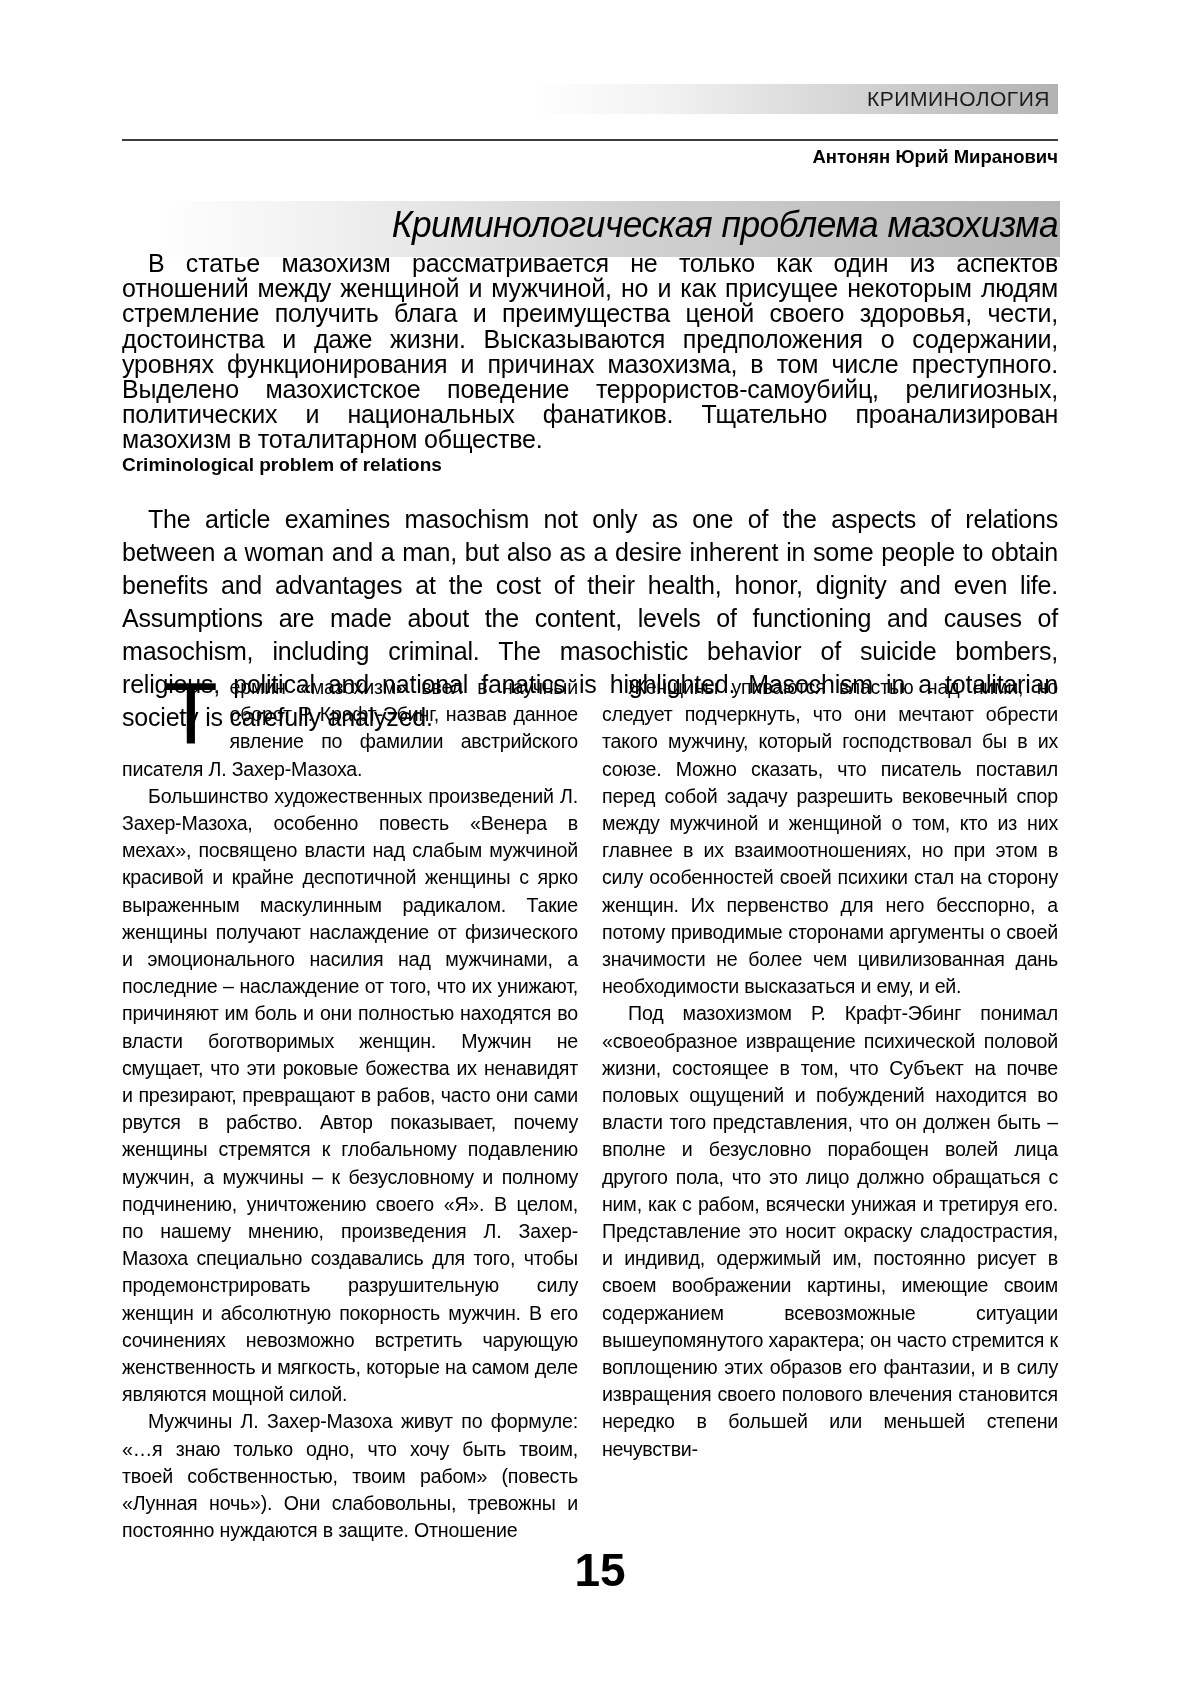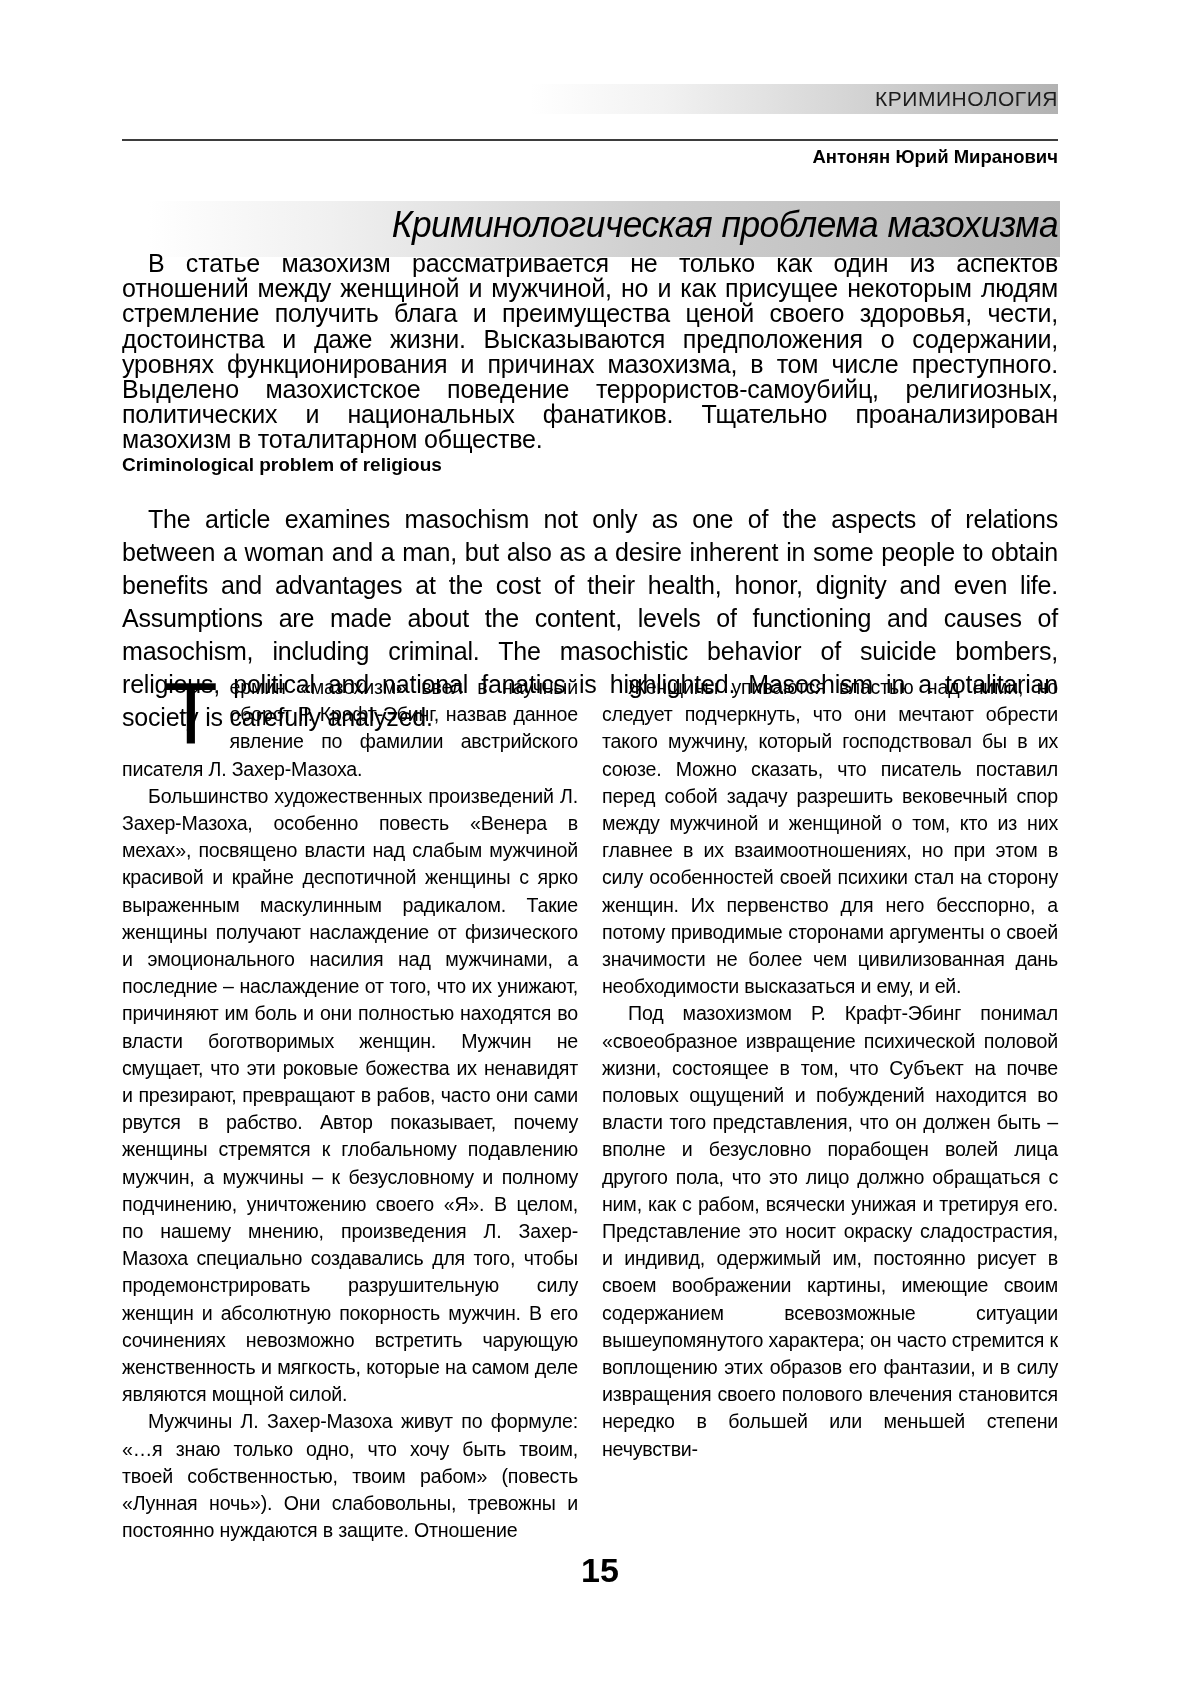--- a/index.html
+++ b/index.html
@@ -12,21 +12,21 @@
     color:#000;
     overflow:hidden;
   }
   
   .rubric-bar{
     position:absolute;left:530px;top:84px;width:528px;height:30px;
     background:linear-gradient(to right,#ffffff 0%,#f2f2f2 25%,#d5d5d5 60%,#b2b2b2 100%);
     text-align:right;
     font-size:21px;line-height:30px;
     color:#1c1c1c;
-    box-sizing:border-box;
+    padding-right:8px;box-sizing:border-box;
     letter-spacing:0.5px;
   }
   .head-rule{
     position:absolute;left:122px;top:139px;width:936px;height:2px;
     background:#3d3d3d;
   }
   .author-line{
     position:absolute;left:122px;top:145px;width:936px;
     text-align:right;font-weight:bold;font-size:18.5px;line-height:23px;
   }
@@ -76,21 +76,21 @@
   .dropcap{
     float:left;
     font-size:88px;line-height:74px;
     margin:2px 12px 0 42px;
     font-weight:normal;
   }
   
   .page-number{
     position:absolute;left:0;top:1545px;width:1200px;
     text-align:center;
-    font-size:34px;font-weight:bold;line-height:50px;
+    font-size:46px;font-weight:bold;line-height:50px;
   }
 </style>
 </head>
 <body>
 
 <div class="page">
 
   <div class="rubric-bar">
     <span>КРИМИНОЛОГИЯ</span>
   </div>
@@ -99,21 +99,21 @@
 
   <div class="author-line">Антонян Юрий Миранович</div>
 
   <div class="title-bar">
     <span class="title-text">Криминологическая проблема мазохизма</span>
   </div>
 
   <div class="head-flow">
     <p class="abstract">В статье мазохизм рассматривается не только как один из аспектов отношений между женщиной и мужчиной, но и как присущее некоторым людям стремление получить блага и преимущества ценой своего здоровья, чести, достоинства и даже жизни. Высказываются предположения о содержании, уровнях функционирования и причинах мазохизма, в том числе преступного. Выделено мазохистское поведение террористов-самоубийц, религиозных, политических и национальных фанатиков. Тщательно проанализирован мазохизм в тоталитарном обществе.</p>
 
-    <p class="en-title">Criminological problem of religious</p>
+    <p class="en-title">Criminological problem of relations</p>
 
     <p class="abstract abstract-en">The article examines masochism not only as one of the aspects of relations between a woman and a man, but also as a desire inherent in some people to obtain benefits and advantages at the cost of their health, honor, dignity and even life. Assumptions are made about the content, levels of functioning and causes of masochism, including criminal. The masochistic behavior of suicide bombers, religious, political and national fanatics is highlighted. Masochism in a totalitarian society is carefully analyzed.</p>
   </div>
 
   <div class="columns">
     <div class="col">
       <p class="first"><span class="dropcap">Т</span><span>ермин «мазохизм» ввел в научный оборот Р. Крафт-Эбинг, назвав данное явление по фамилии австрийского писателя Л. Захер-Мазоха.</span></p>
       <p>Большинство художественных произведений Л. Захер-Мазоха, особенно повесть «Венера в мехах», посвящено власти над слабым мужчиной красивой и крайне деспотичной женщины с ярко выраженным маскулинным радикалом. Такие женщины получают наслаждение от физического и эмоционального насилия над мужчинами, а последние – наслаждение от того, что их унижают, причиняют им боль и они полностью находятся во власти боготворимых женщин. Мужчин не смущает, что эти роковые божества их ненавидят и презирают, превращают в рабов, часто они сами рвутся в рабство. Автор показывает, почему женщины стремятся к глобальному подавлению мужчин, а мужчины – к безусловному и полному подчинению, уничтожению своего «Я». В целом, по нашему мнению, произведения Л. Захер-Мазоха специально создавались для того, чтобы продемонстрировать разрушительную силу женщин и абсолютную покорность мужчин. В его сочинениях невозможно встретить чарующую женственность и мягкость, которые на самом деле являются мощной силой.</p>
       <p>Мужчины Л. Захер-Мазоха живут по формуле: «…я знаю только одно, что хочу быть твоим, твоей собственностью, твоим рабом» (повесть «Лунная ночь»). Они слабовольны, тревожны и постоянно нуждаются в защите. Отношение</p>
     </div>

